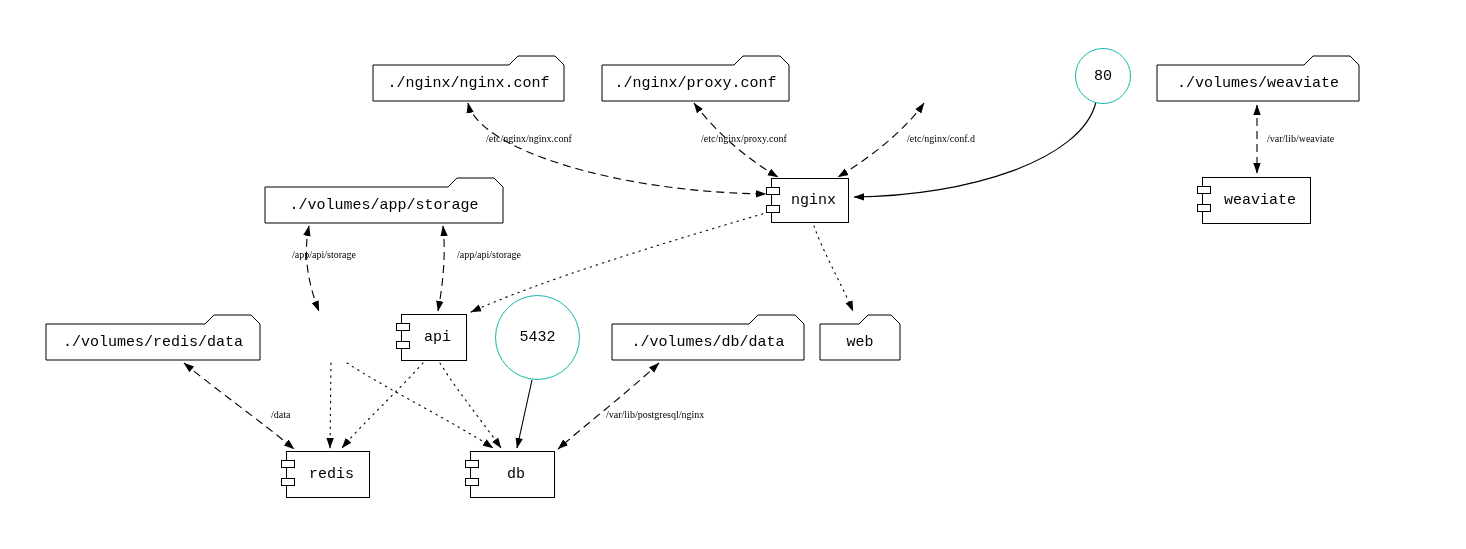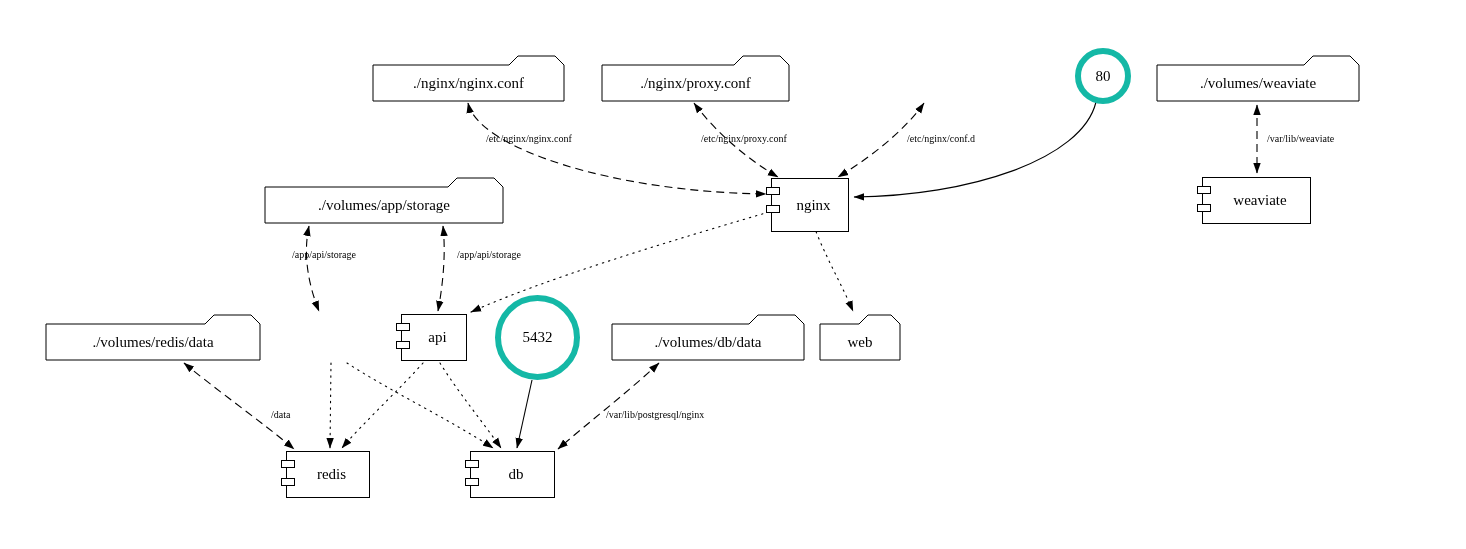--- a/index.html
+++ b/index.html
@@ -8,33 +8,33 @@
   .canvas { position:relative; width:1466px; height:549px; background:#ffffff; overflow:hidden; }
 
   svg.edges { position:absolute; left:0; top:0; width:1466px; height:549px; }
   path.edge { fill:none; stroke:#000; stroke-width:1.1px; }
   path.dashed { stroke-dasharray:8 5; }
   path.dotted { stroke-dasharray:1.4 5; stroke-linecap:round; }
   path.both   { marker-start:url(#arr); marker-end:url(#arr); }
   path.endonly{ marker-end:url(#arr); }
 
   .node { position:absolute; font-size:15px; display:flex; align-items:center; justify-content:center; }
-  .node .lbl { white-space:nowrap; position:relative; }
+  .node .lbl { white-space:nowrap; position:relative;font-family:Liberation Mono, monospace; }
 
   .folder .shape { position:absolute; left:0; top:0; }
   .folder .shape path { fill:#ffffff; stroke:#000; stroke-width:1px; }
   .folder .lbl { padding-top:9px; }
 
   .component { background:#ffffff; border:1px solid #000; }
   .component .lbl { padding-left:7px; }
   .ctab { position:absolute; left:-6px; width:14px; height:8px; background:#ffffff; border:1px solid #000; }
   .ctab.t1 { top:8px; }
   .ctab.t2 { top:26px; }
 
-  .port { background:#ffffff; border:6px solid #14b8a6; border-radius:50%; }
+  .port { background:#ffffff; border:1px solid #14b8a6; border-radius:50%; }
 
   .elabel { position:absolute; font-size:10px; white-space:nowrap; }
 </style>
 </head>
 <body>
 
 <div class="canvas">
 
   <svg class="edges">
     <defs>
@@ -87,21 +87,21 @@
     <span class="lbl">./volumes/weaviate</span>
   </div>
 
   <div class="node folder" style="left:264px;top:177px;width:240px;height:47px">
     <svg class="shape" width="240" height="47">
         <path d="M1 10 H184 L193 1 H230 L239 10 V46 H1 Z"></path>
       </svg>
     <span class="lbl">./volumes/app/storage</span>
   </div>
 
-  <div class="node component" style="left:771px;top:178px;width:78px;height:54px">
+  <div class="node component" style="left:771px;top:178px;width:78px;height:45px">
     <span class="ctab t1"></span>
     <span class="ctab t2"></span>
     <span class="lbl">nginx</span>
   </div>
 
   <div class="node component" style="left:1202px;top:177px;width:109px;height:47px">
     <span class="ctab t1"></span>
     <span class="ctab t2"></span>
     <span class="lbl">weaviate</span>
   </div>

